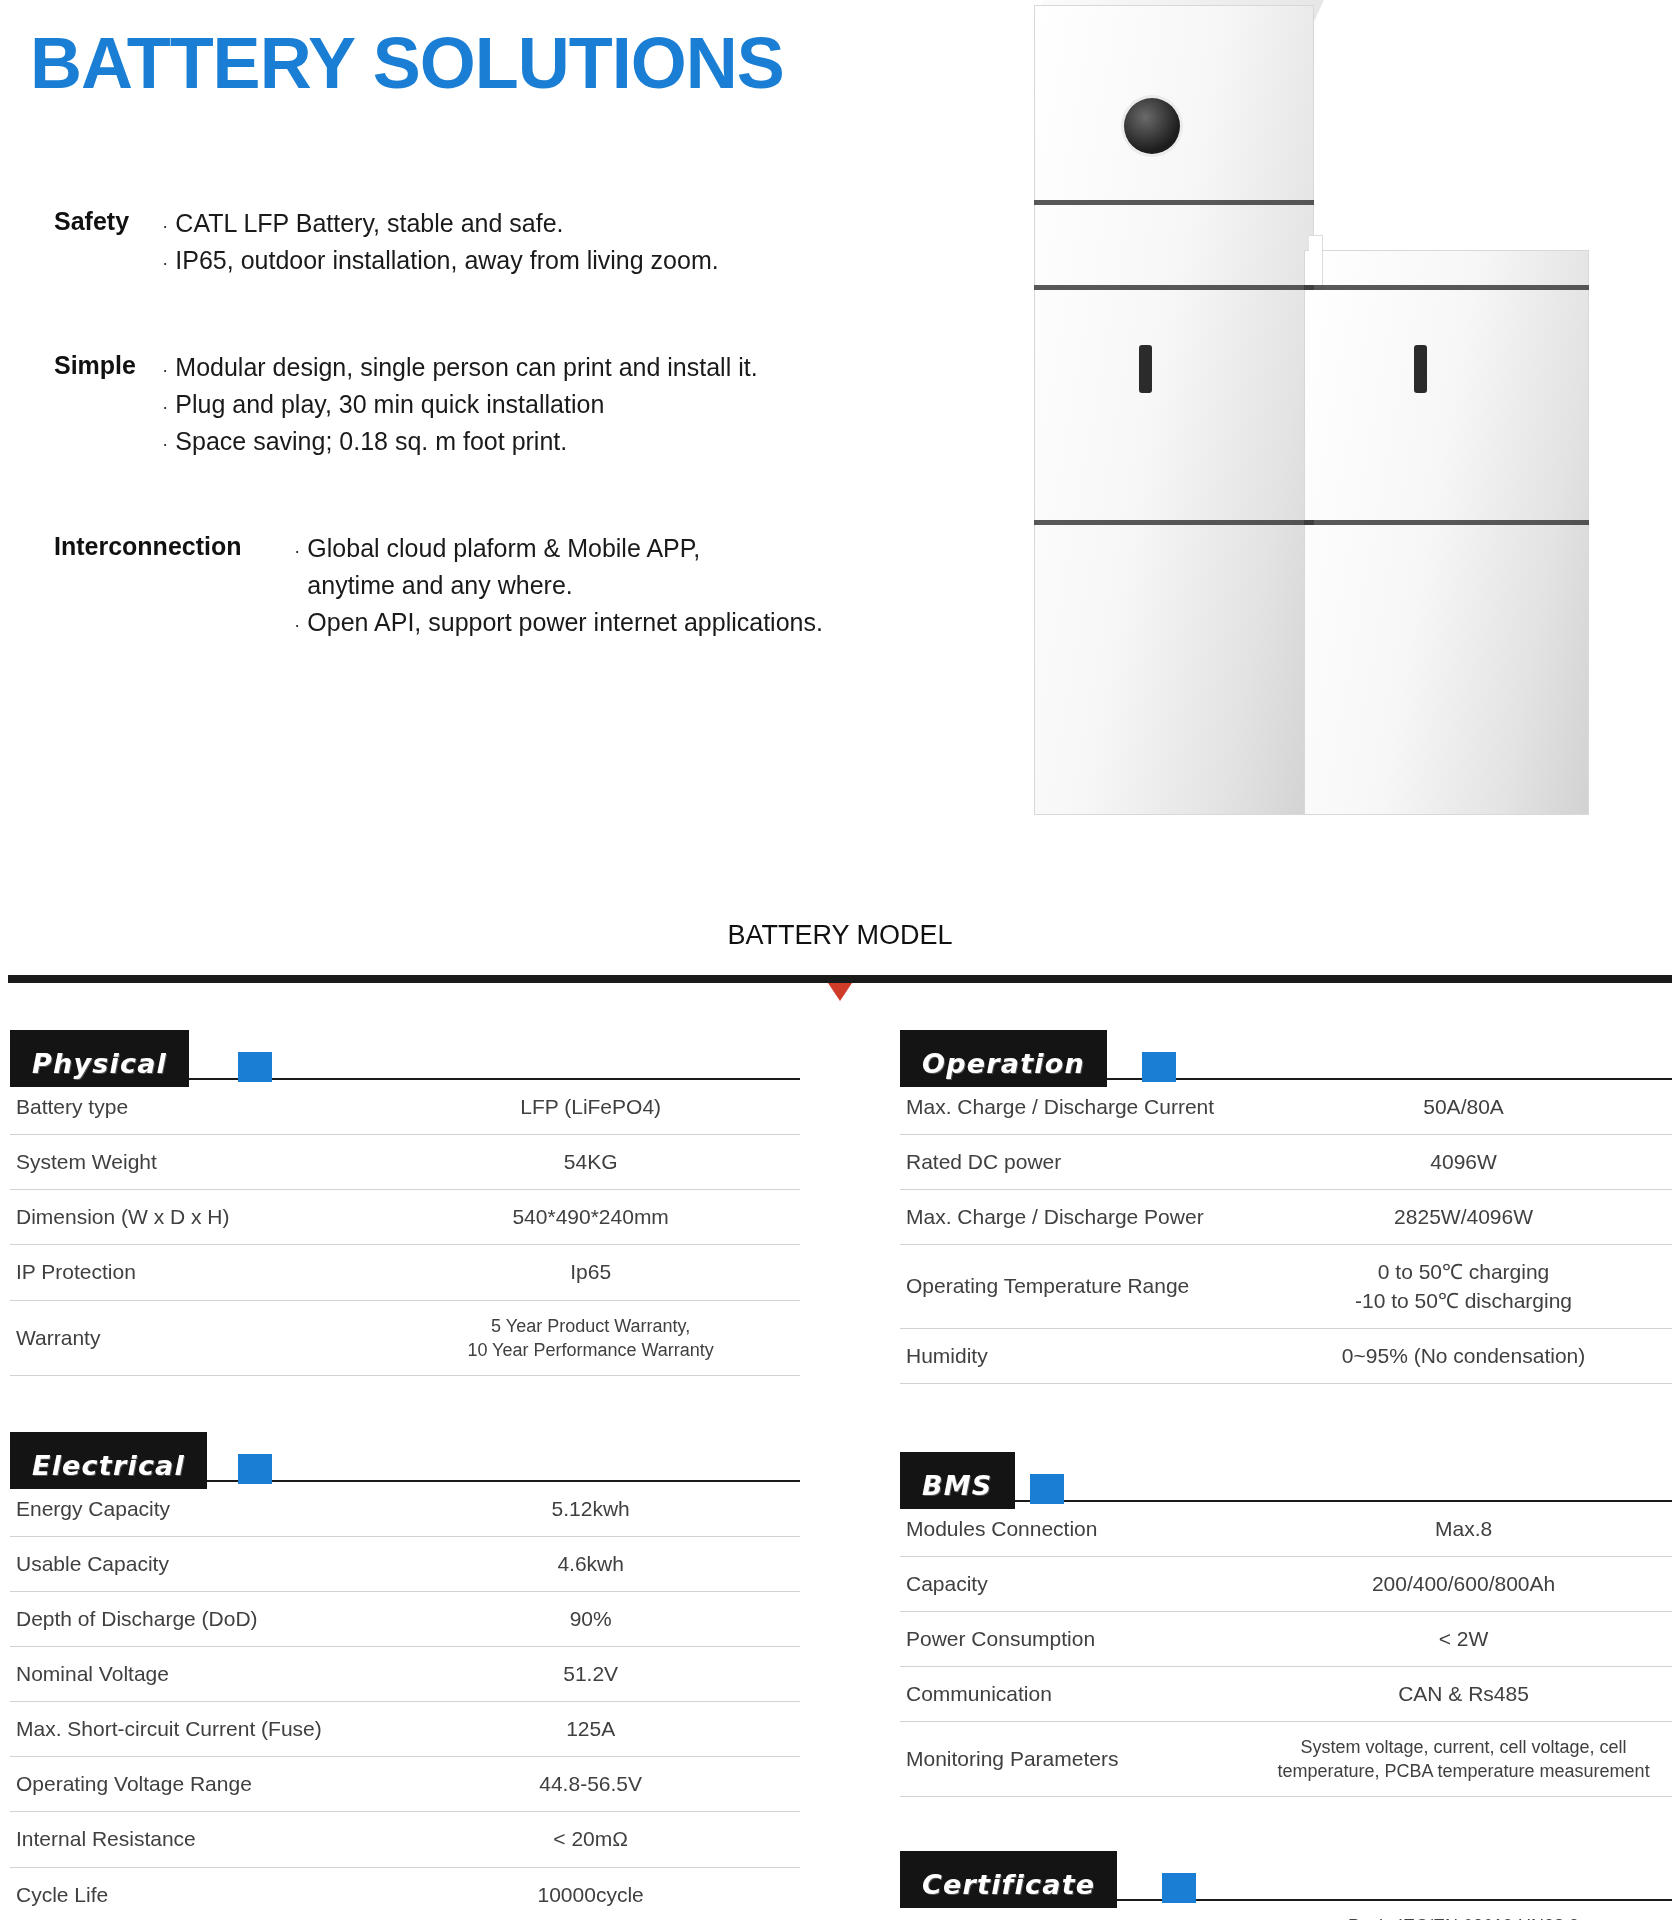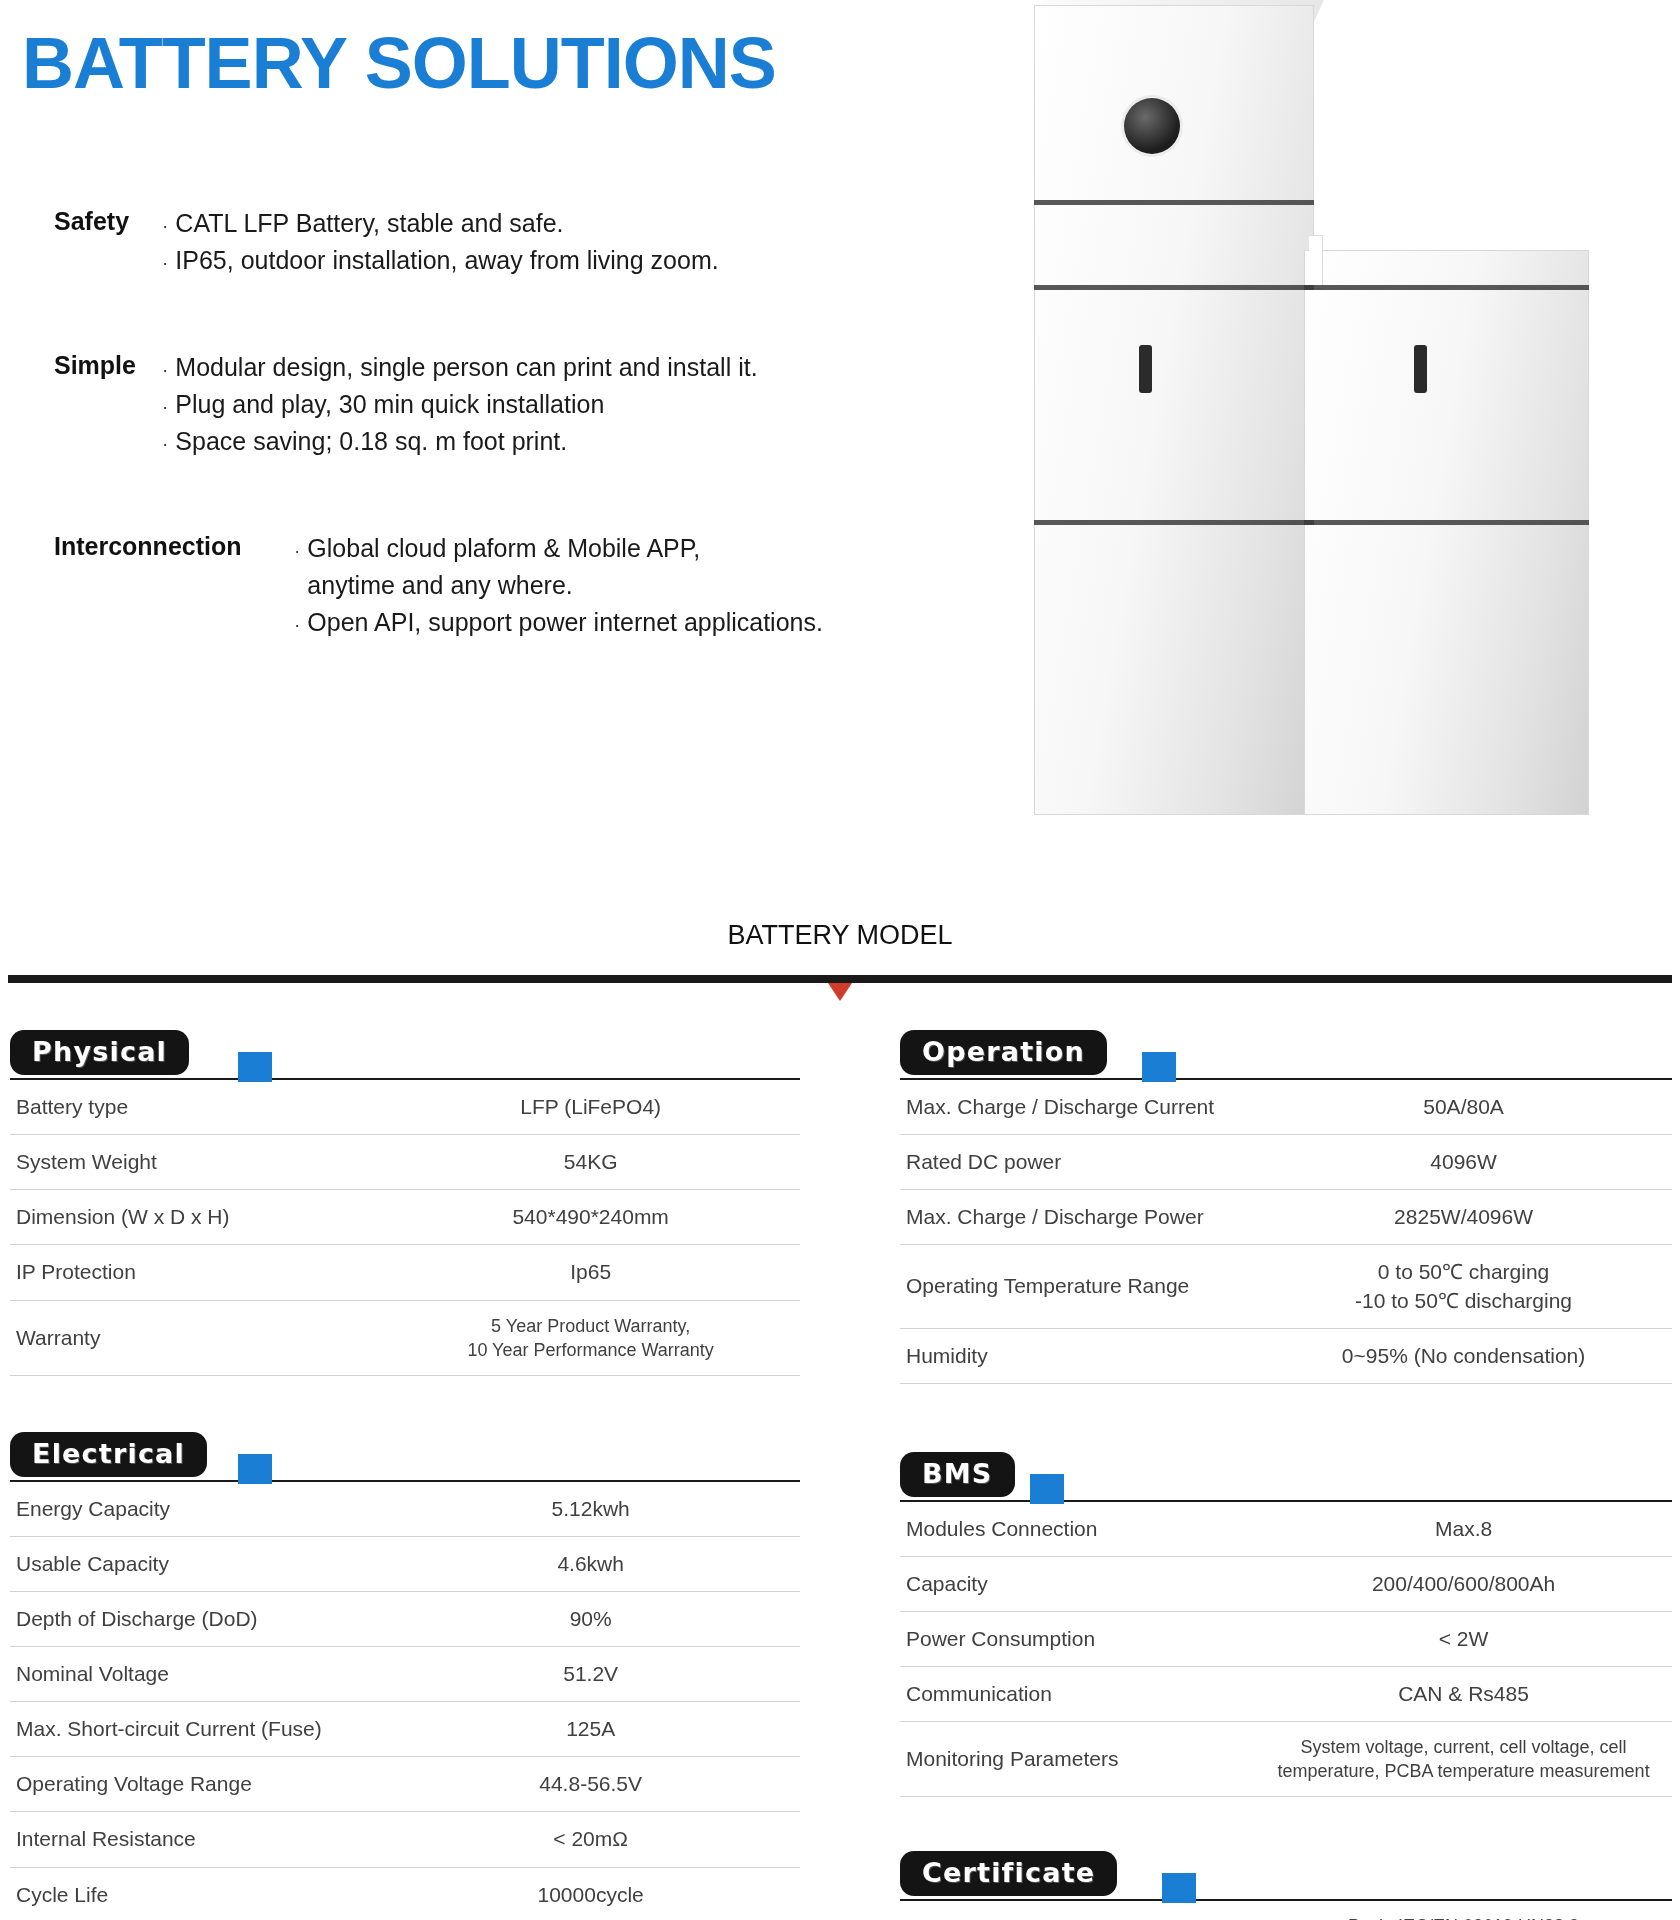--- a/index.html
+++ b/index.html
@@ -9,21 +9,21 @@
     background: #ffffff;
     font-family: "Liberation Sans", sans-serif;
     color: #1a1a1a;
     overflow: hidden;
   }
   .page { position: relative; width: 1680px; height: 1920px; }
 
   
   .hero { position: relative; width: 1680px; height: 900px; }
   .hero-title {
-    position: absolute; left: 22px; top: 22px;
+    position: absolute; left: 30px; top: 22px;
     font-size: 72px; font-weight: bold; letter-spacing: -1px;
     color: #1a7fd4;
   }
   .features { position: absolute; left: 12px; top: 205px; width: 1020px; }
   .feature { position: relative; margin-bottom: 46px; }
   .crescent {
     position: absolute; left: 0; top: 6px;
     width: 66px; height: 92px;
   }
   .feature-body { margin-left: 42px; }
@@ -91,25 +91,24 @@
   }
 
   
   .col-left  { position: absolute; left: 10px;  top: 1030px; width: 790px; }
   .col-right { position: absolute; left: 900px; top: 1030px; width: 772px; }
 
   .block { margin-bottom: 40px; }
   .block-head { position: relative; height: 46px; margin-bottom: 2px; }
   .tag {
     display: inline-block; background: #141414; color: #fff;
-    font-size: 27px; font-weight: bold; 
-    letter-spacing: 1.2px; padding: 6px 22px 8px 22px;
+    font-size: 27px; font-weight: bold; font-style: italic;
+    letter-spacing: 1.2px; padding: 18px 22px 8px 22px;
     font-family: "DejaVu Sans", sans-serif;
     text-shadow: 1px 1px 0 #555;
-    border-radius: 14px;
   }
   .tag-accent {
     position: absolute; top: 22px; width: 34px; height: 30px; background: #1a7fd4;
   }
   table.spec { width: 100%; border-collapse: collapse; }
   table.spec td {
     font-size: 21px; color: #404040; padding: 13px 6px;
     border-bottom: 1px solid #d2d2d2; line-height: 1.34;
   }
   table.spec tr:first-child td { border-top: 2px solid #1a1a1a; }

